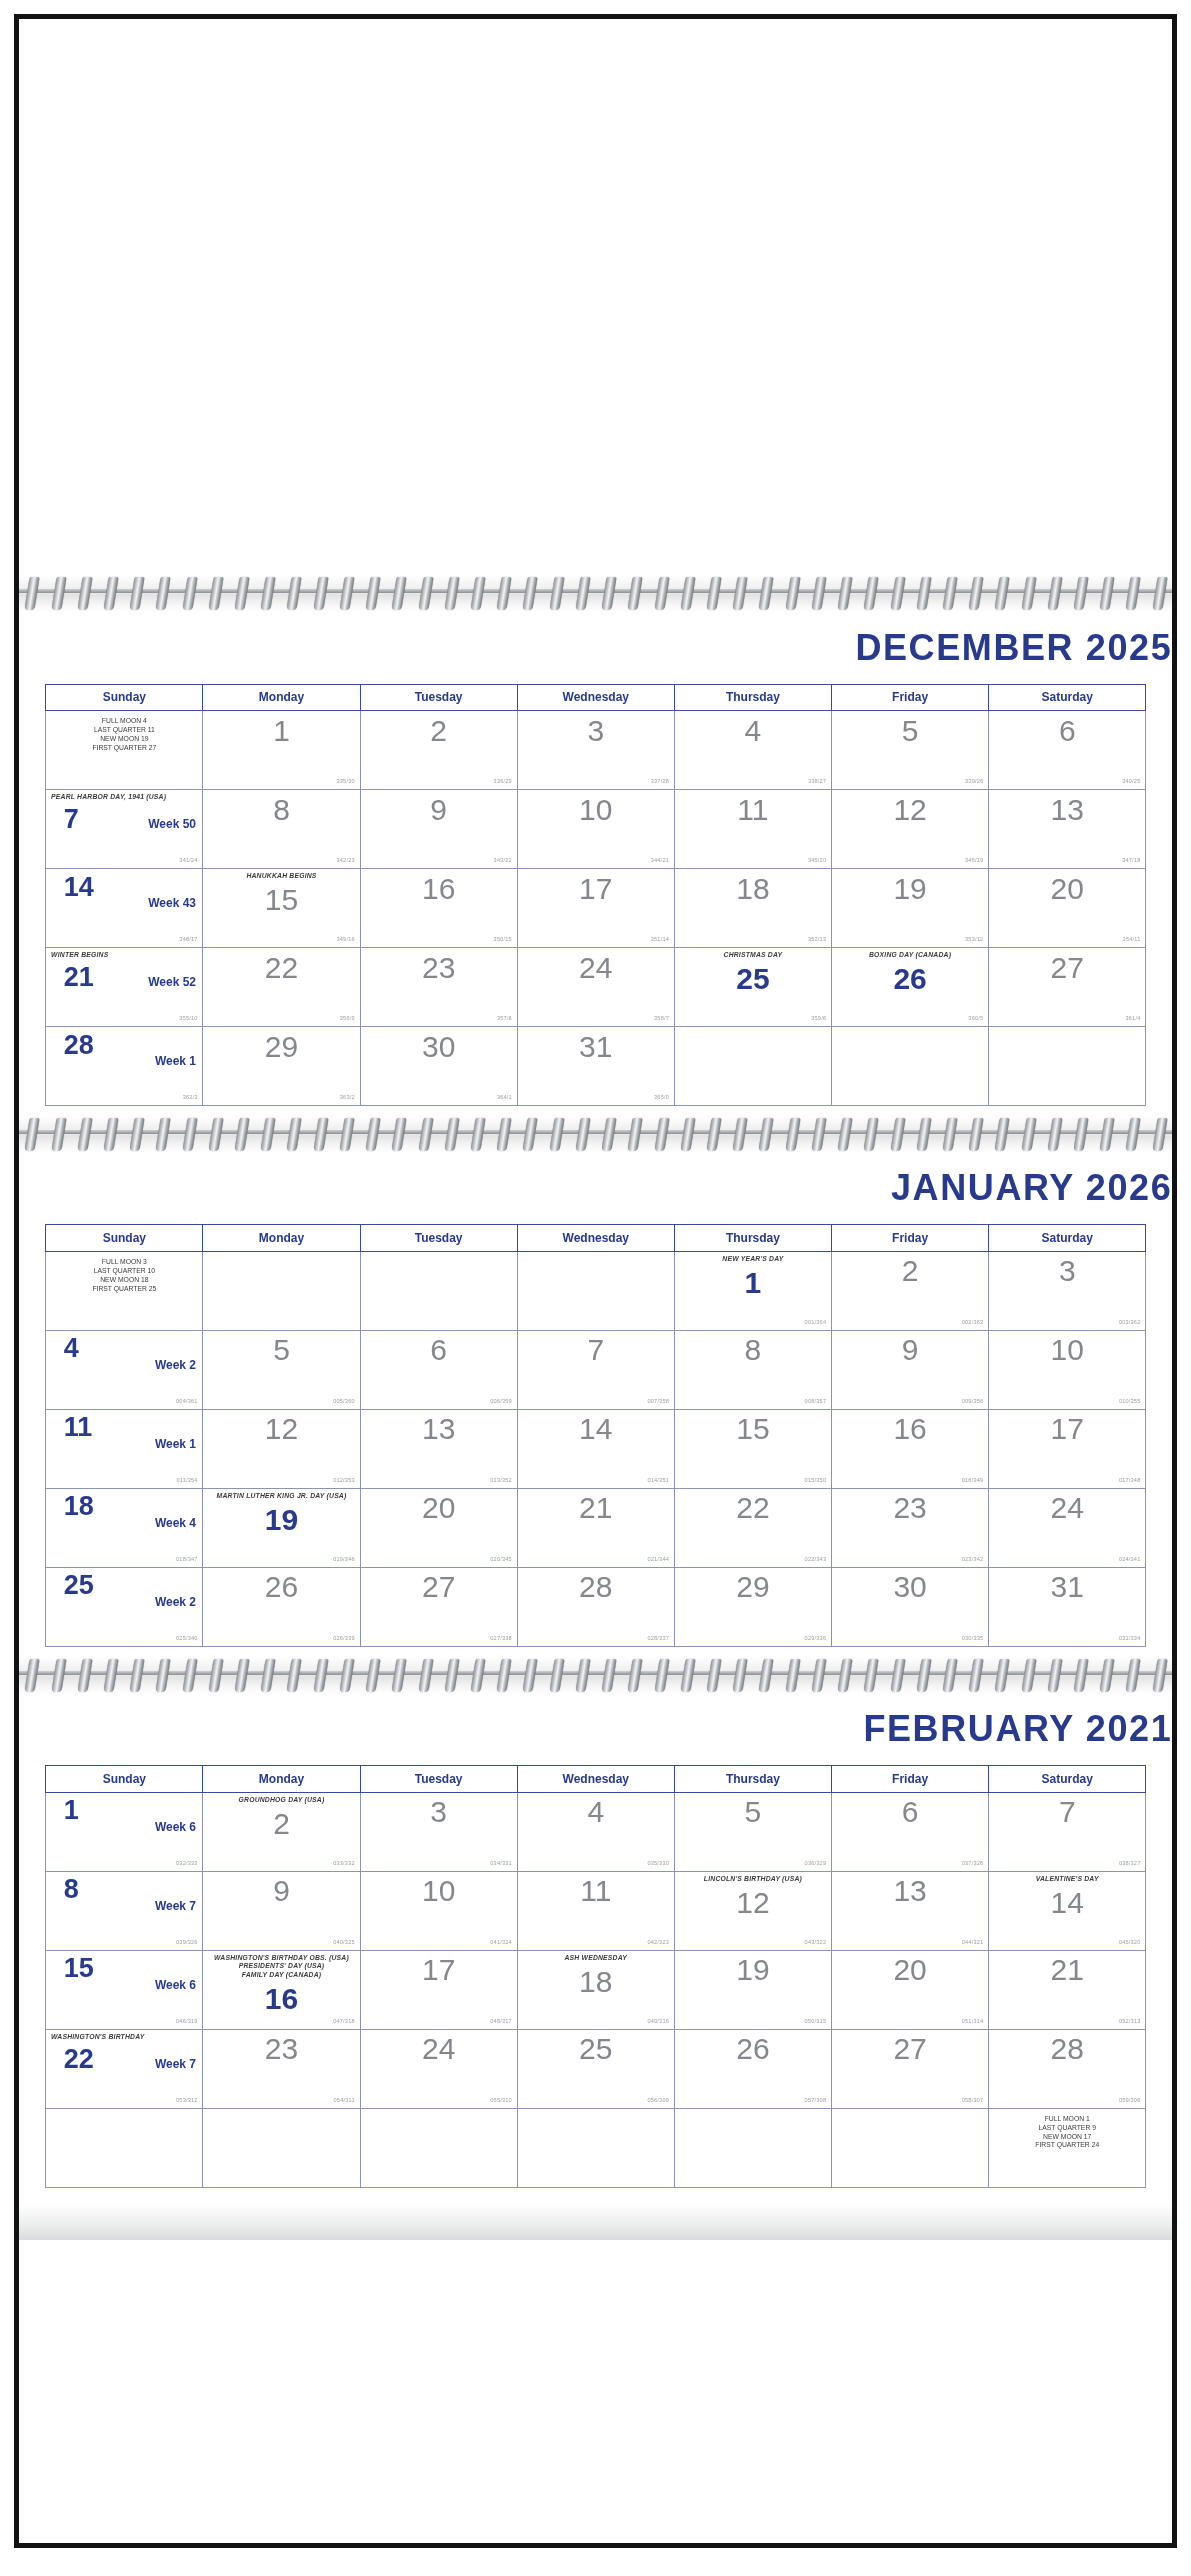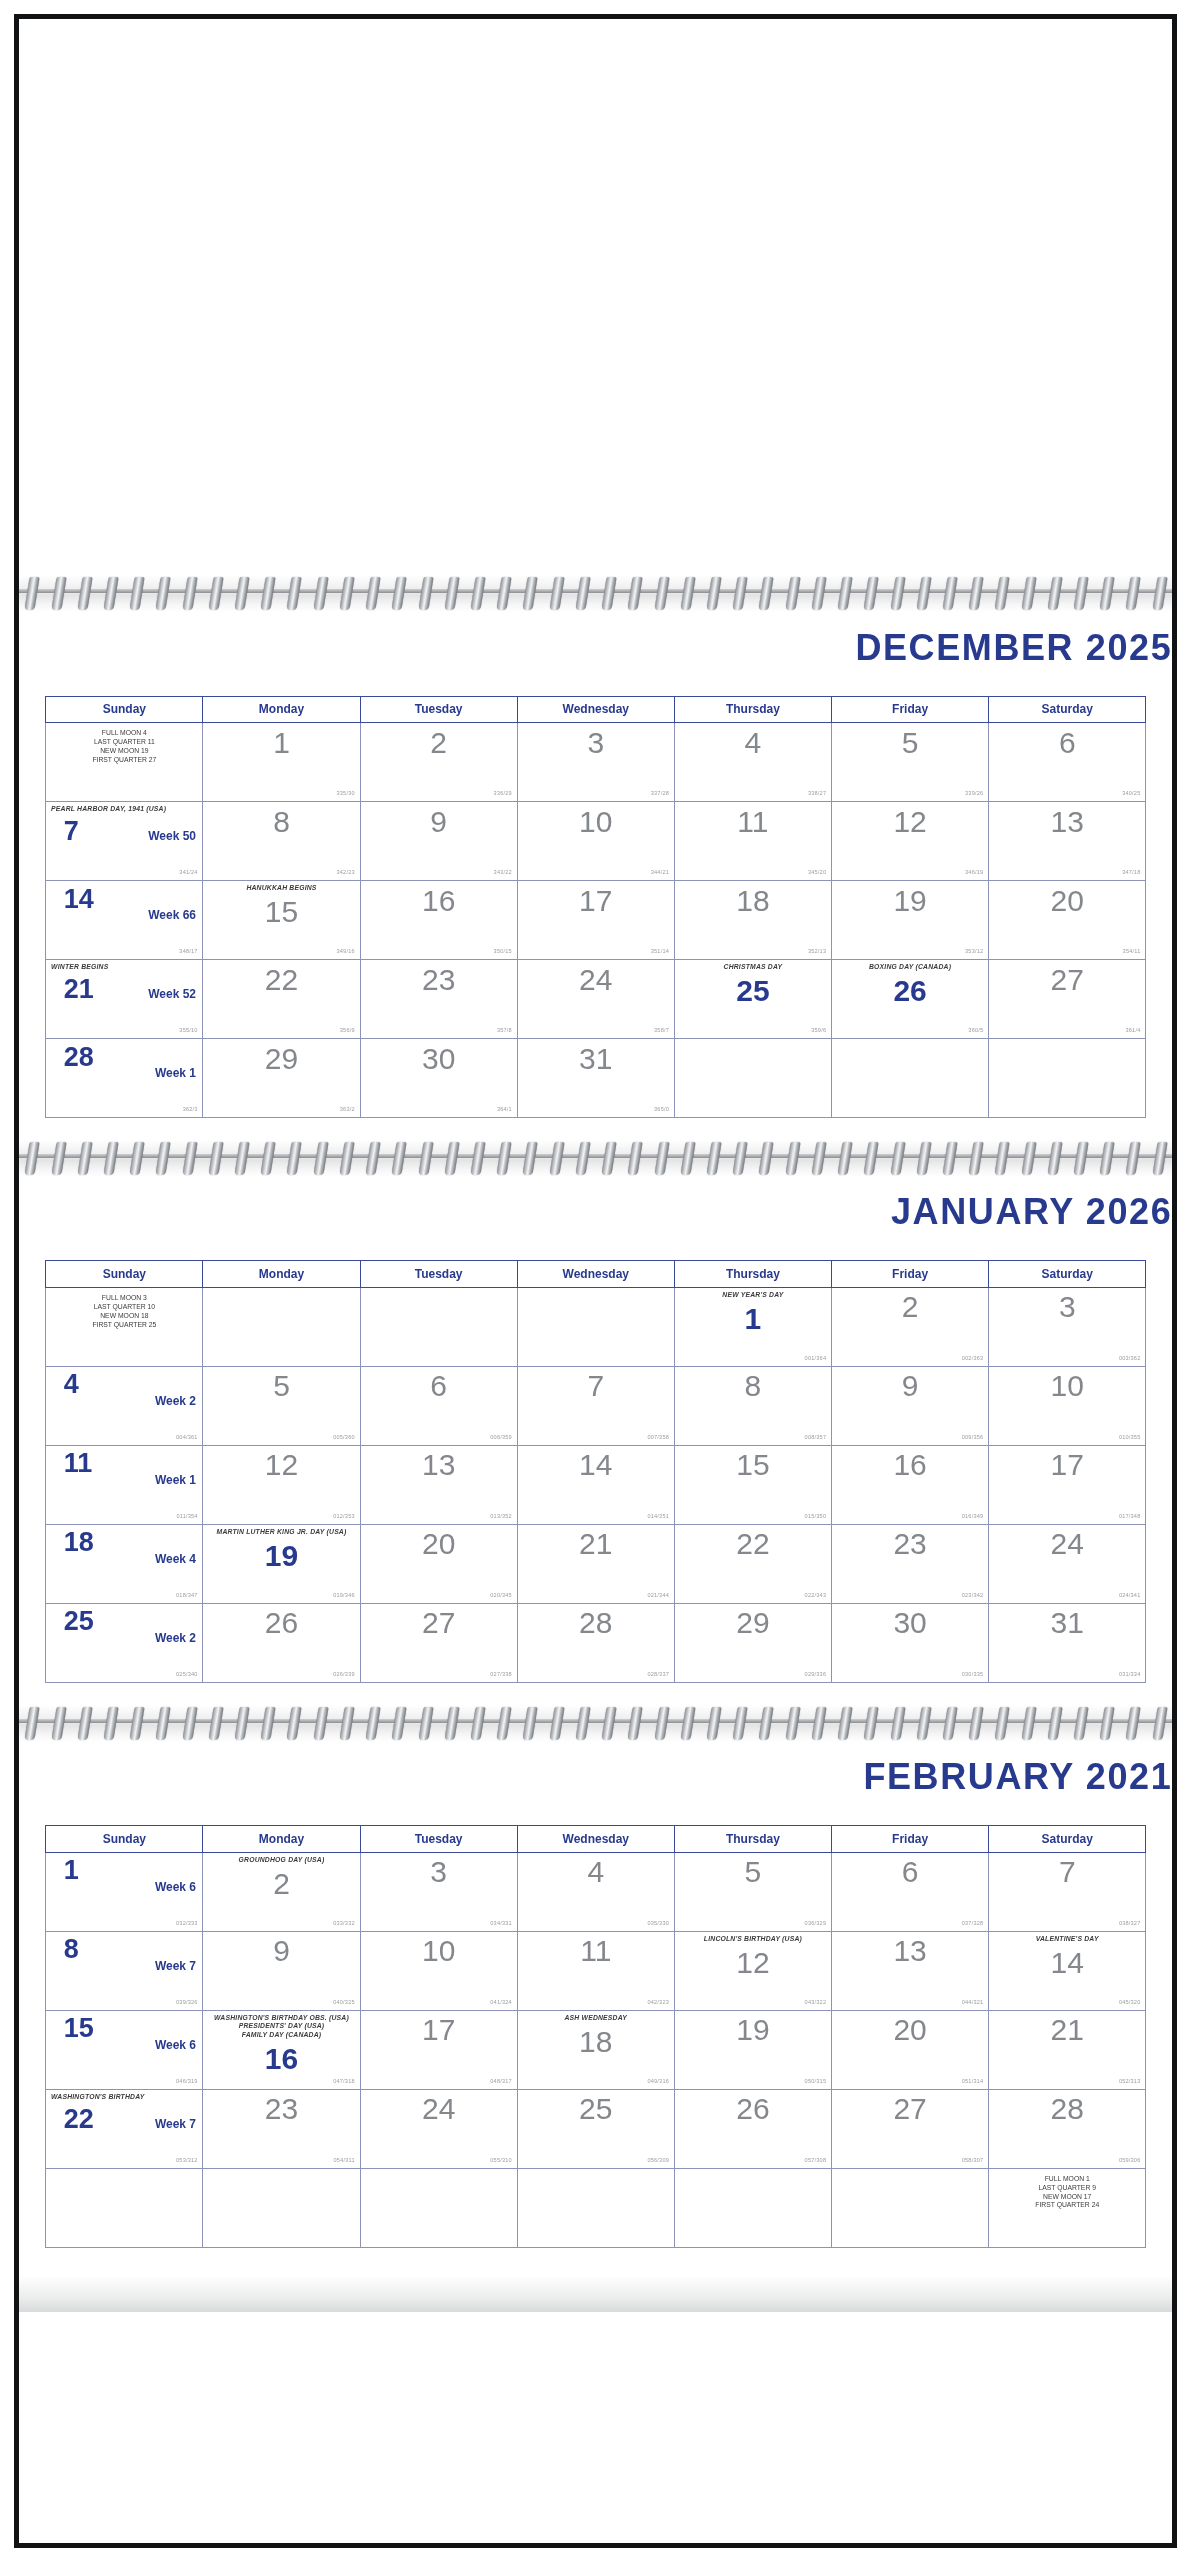--- a/index.html
+++ b/index.html
@@ -72,21 +72,21 @@
     color: #283a8e;
     font-size: 36px;
     font-weight: bold;
     letter-spacing: 1.6px;
     padding: 14.3px 0 11px 0;
     font-family: "Liberation Sans", sans-serif;
   }
   table.cal {
     border-collapse: collapse;
     width: 1101px;
-    margin: 16px auto;
+    margin: 4px auto;
     table-layout: fixed;
   }
   table.cal th {
     border: 0.8px solid #3a4a9a;
     color: #283a8e;
     font-size: 12px;
     font-weight: bold;
     padding: 5.6px 0;
     text-align: center;
     background: #ffffff;
@@ -303,21 +303,21 @@
                   <div class="daycode">346/19</div>
                 </td>
                 <td>
                   <div class="daynum">13</div>
                   <div class="daycode">347/18</div>
                 </td>
               </tr>
               <tr>
                 <td>
                   <div class="daynum weekend-sun">14</div>
-                  <div class="weeknum">Week 66</div>
+                  <div class="weeknum">Week 43</div>
                   <div class="daycode">348/17</div>
                 </td>
                 <td>
                   <div class="events">
                     <div>HANUKKAH BEGINS</div>
                   </div>
                   <div class="daynum">15</div>
                   <div class="daycode">349/16</div>
                 </td>
                 <td>

